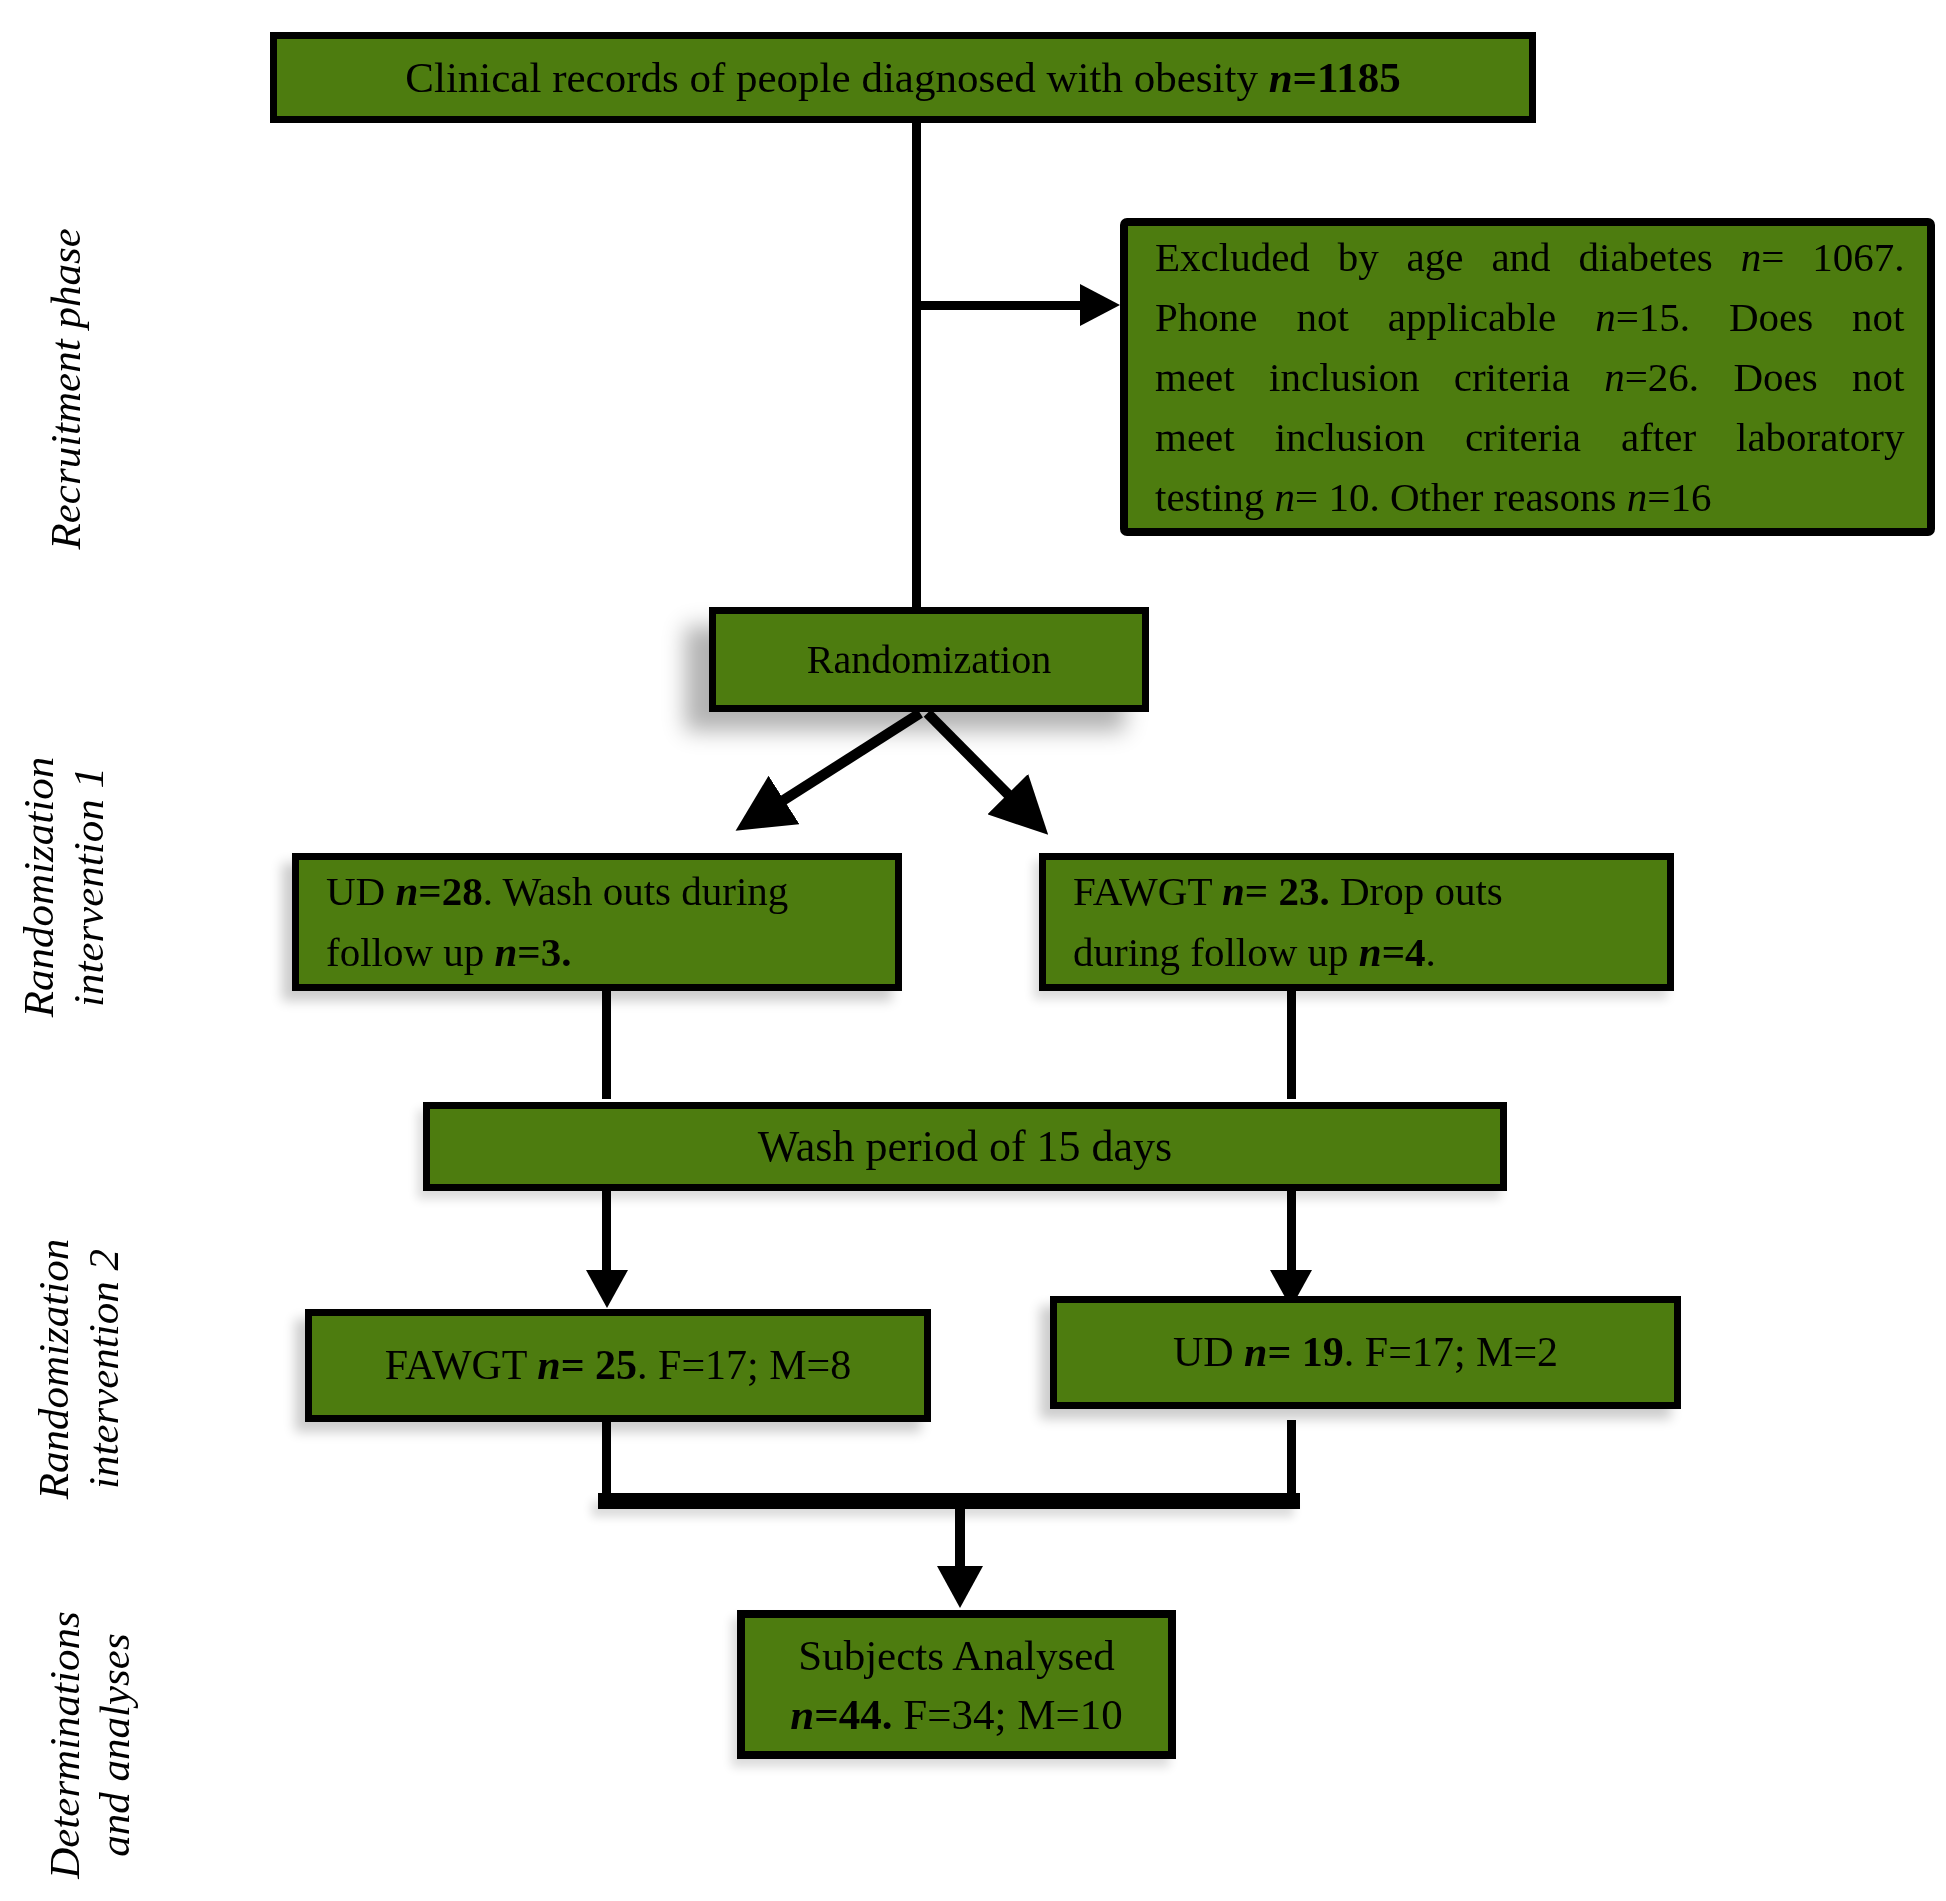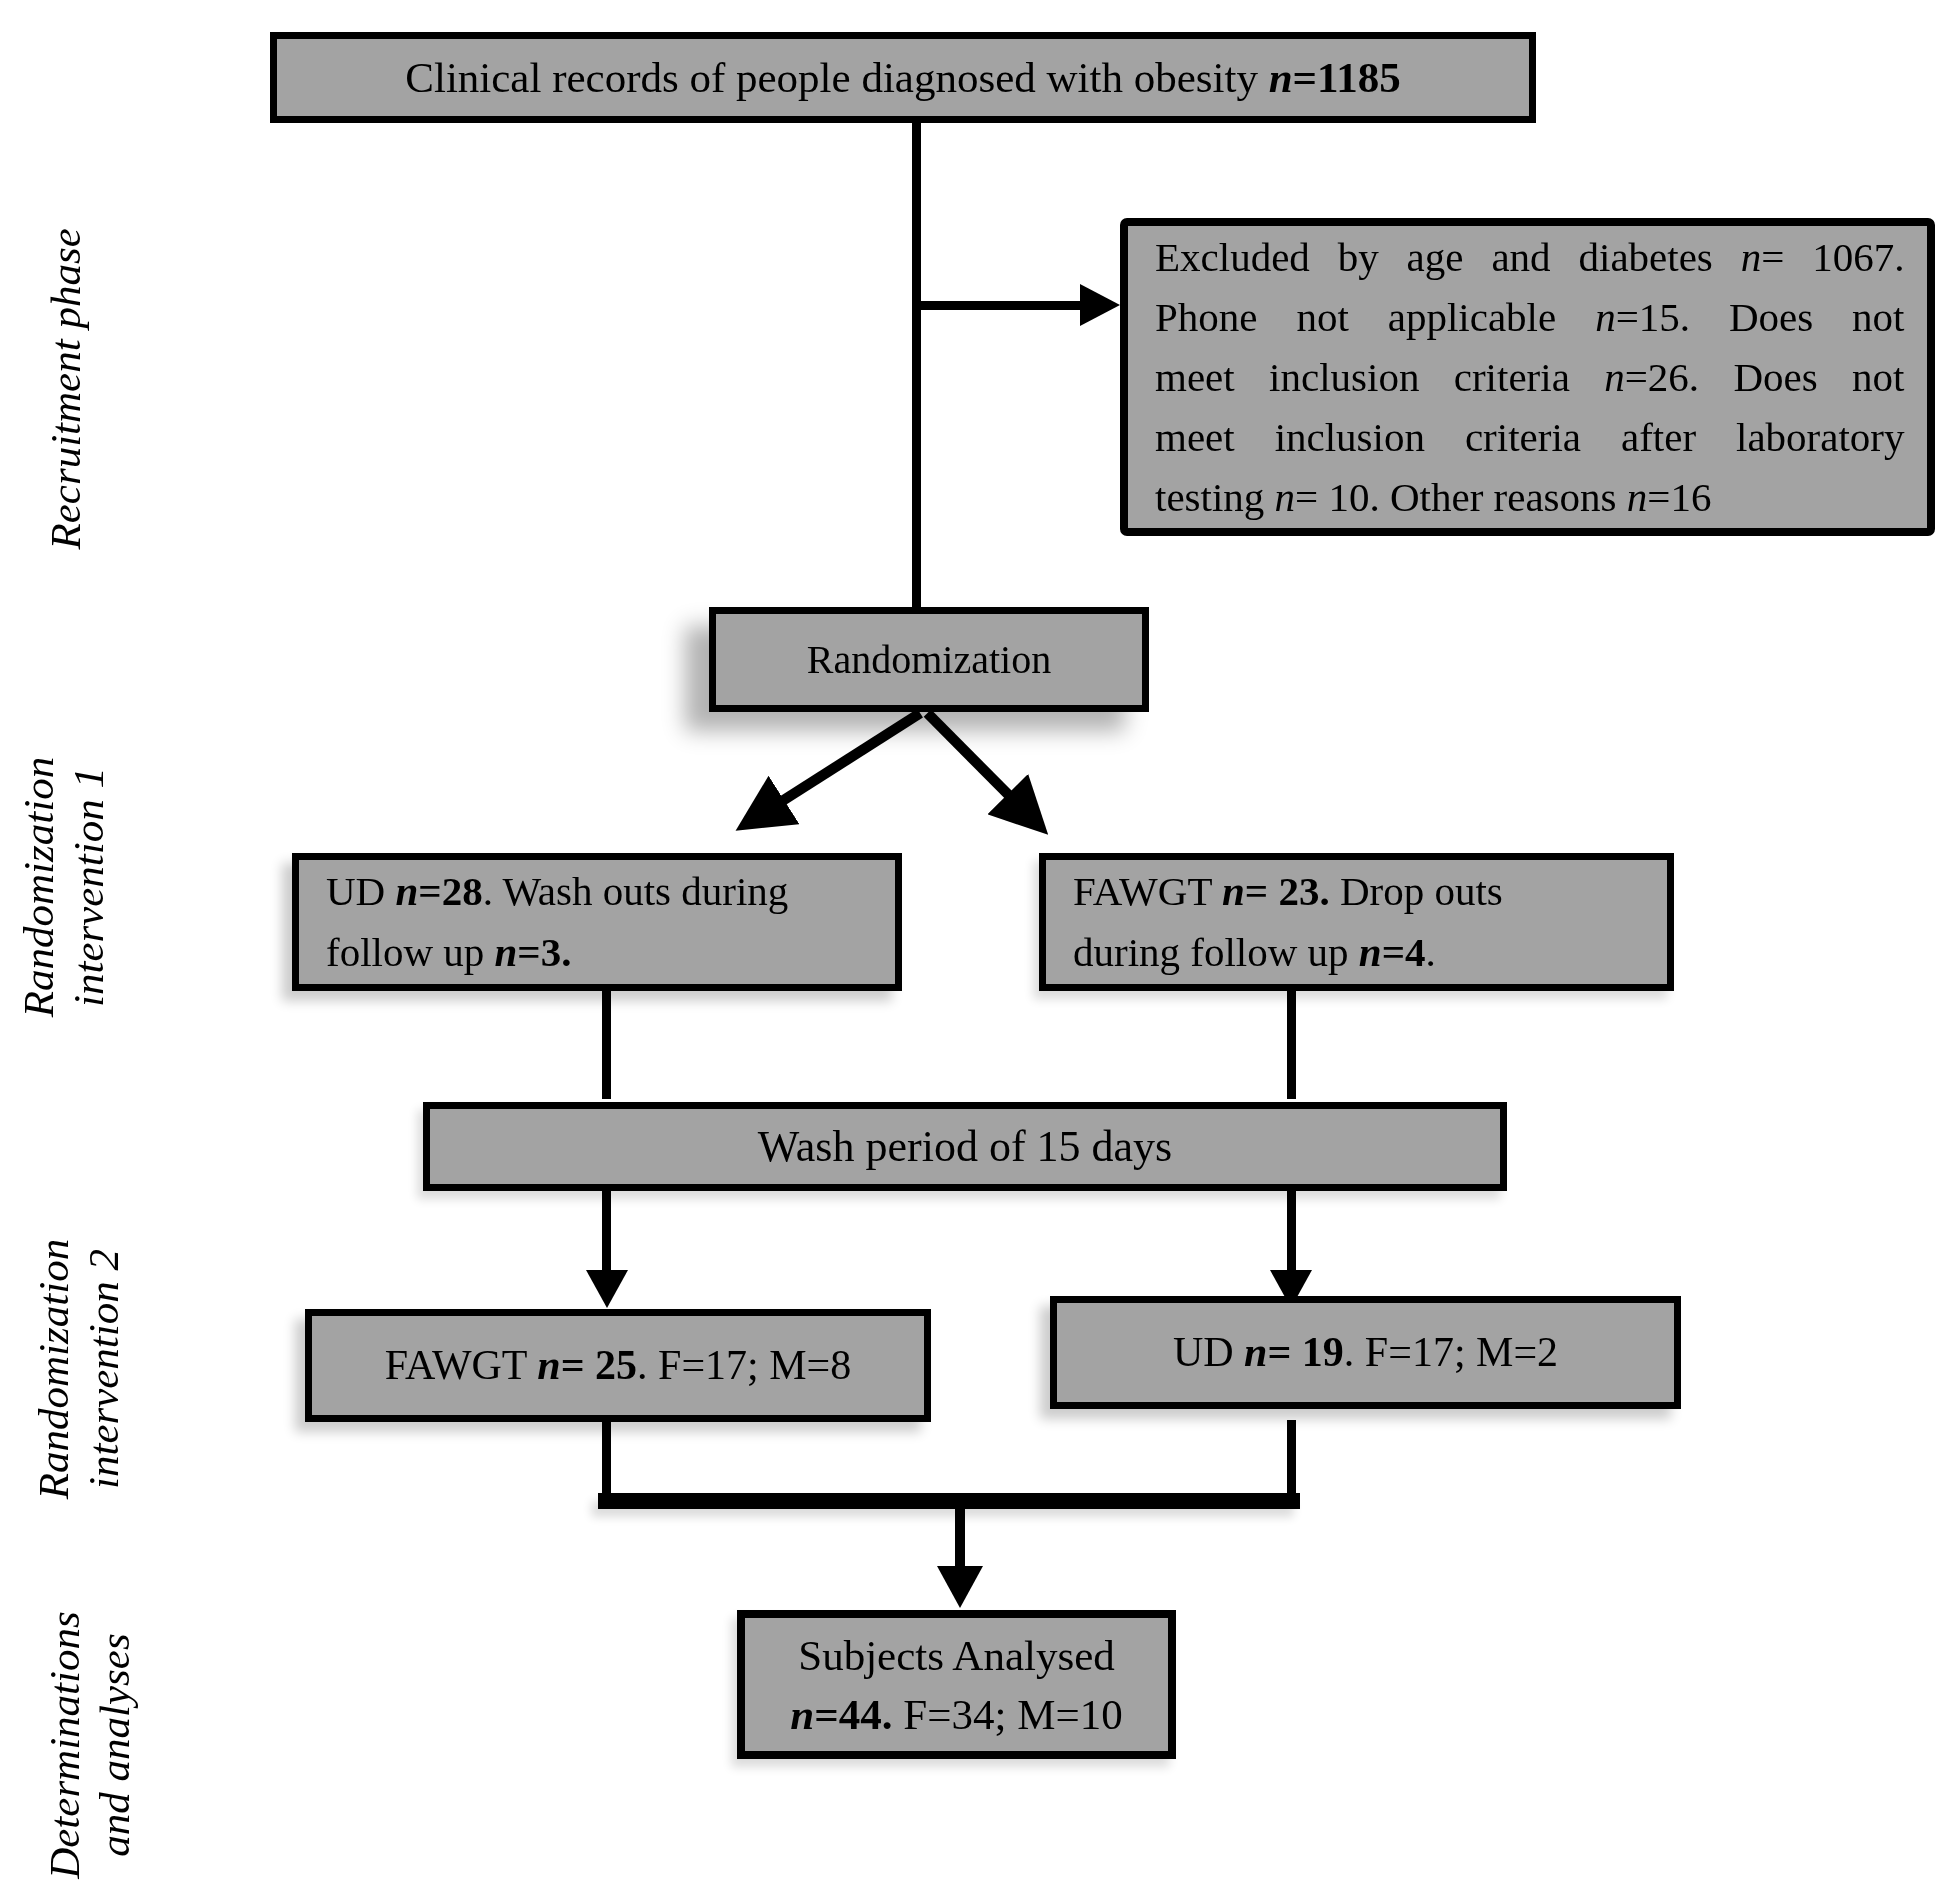--- a/index.html
+++ b/index.html
@@ -2,21 +2,21 @@
 <html style="font-size:13px"><head>
 <meta charset="utf-8">
 <style>
   html,body { margin:0; padding:0; background:#ffffff; }
   #canvas {
     position:relative; width:1947px; height:1902px; background:#ffffff;
     font-family:"Liberation Serif","DejaVu Serif",serif; color:#000;
     overflow:hidden;
   }
   .box {
-    position:absolute; background:#a3a3a3; border:7.2px solid #000; box-sizing:border-box;
+    position:absolute; background:#4d7c0f; border:7.2px solid #000; box-sizing:border-box;
     display:flex; flex-direction:column; justify-content:center;
   }
   .box div { width:100%; }
   .center { text-align:center; }
   .leftpad { padding-left:27px; padding-right:14.4px; }
   .justify-lines div { text-align:justify; text-align-last:justify; }
   .justify-lines div:last-child { text-align-last:left; }
   .phase {
     position:absolute; width:321px; font-style:italic; font-size:43px; line-height:50px;
     text-align:center; white-space:nowrap; transform:rotate(-90deg); transform-origin:50% 50%;

